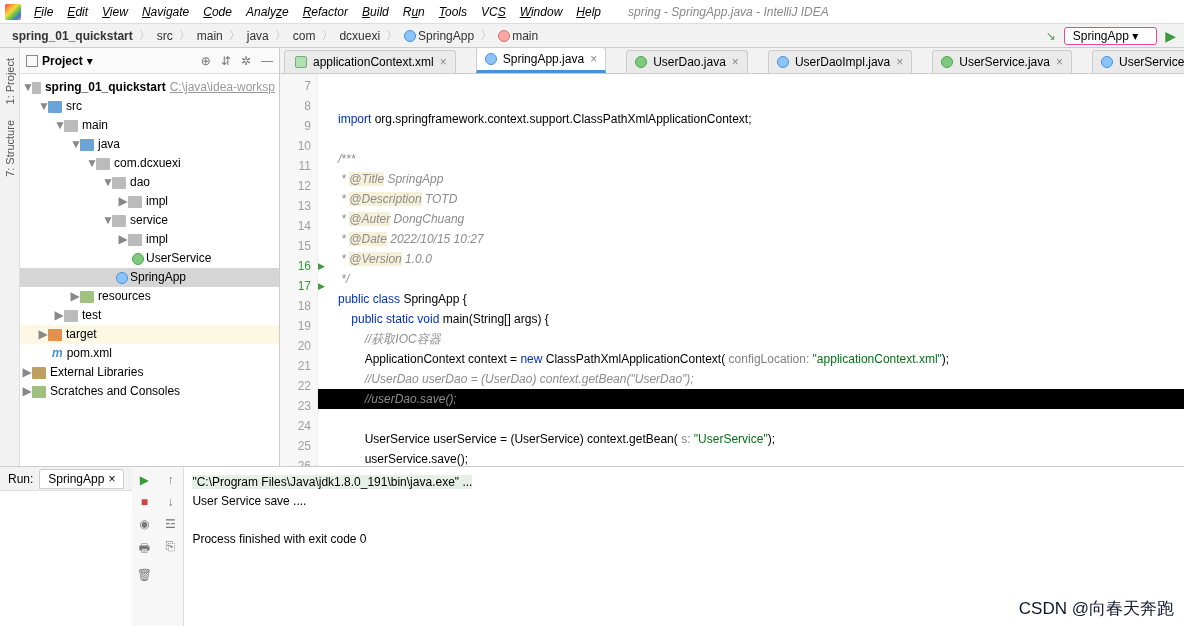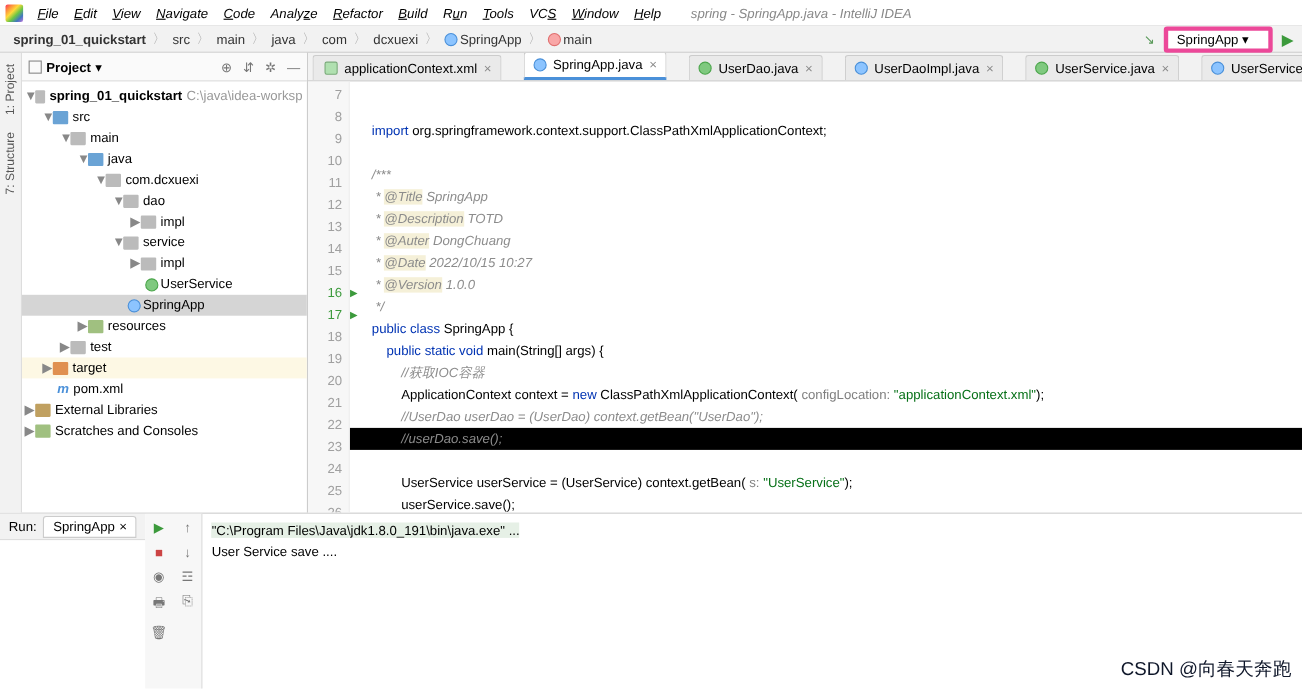--- a/index.html
+++ b/index.html
@@ -13,40 +13,40 @@
 .crumbs { display: flex; align-items: center; gap: 2px; }
 .crumb { padding: 1px 4px; color: #333; }
 .crumb-sep { color: #aaa; }
 .crumb.bold { font-weight: bold; }
 .ci { width: 12px; height: 12px; border-radius: 50%; display: inline-block; vertical-align: middle; margin-right: 2px; }
 .ci.c { background: #8cc4ff; border:1px solid #4a90d9; }
 .ci.m { background: #f9a7a7; border:1px solid #e07070; }
 .ci.i { background: #7fc97f; border:1px solid #4ca64c; }
 .ci.x { background: #b0e0b0; border:1px solid #7aaa7a; border-radius:2px; }
 .nav-right { display:flex; align-items:center; gap:8px; }
-.runcfg { border:4px solid #ec4899; background:#fff; padding:1px 18px 1px 8px; border-radius:3px; }
+.runcfg { border:1px solid #ec4899; background:#fff; padding:1px 18px 1px 8px; border-radius:3px; }
 .playbtn { color:#3c9a3c; font-size:14px; }
 .main { display:flex; height: calc(100% - 24px - 24px - 160px); }
 .leftbars { width:20px; background:#f2f2f2; border-right:1px solid #ddd; display:flex; flex-direction:column; align-items:center; gap:4px; padding-top:4px; }
 .leftbars .vtab { writing-mode: vertical-lr; transform: rotate(180deg); padding:6px 2px; color:#555; cursor:pointer; font-size:11px; }
 .proj { width: 260px; border-right:1px solid #ccc; display:flex; flex-direction:column; }
 .proj-head { height:26px; display:flex; align-items:center; padding:0 6px; border-bottom:1px solid #ddd; background:#fafafa; justify-content:space-between; }
 .proj-head .l { display:flex; align-items:center; gap:4px; }
 .proj-head .r { display:flex; align-items:center; gap:10px; color:#777; }
 .tree { padding: 4px 0; overflow:auto; flex:1; font-size:12px; line-height:19px; }
 .tree .row { display:flex; align-items:center; padding:0 4px; white-space:nowrap; cursor:pointer; }
 .tree .row.sel { background:#d5d5d5; }
 .tree .arrow { width:10px; color:#888; text-align:center; }
 .tree .fold { width:14px; height:12px; background:#c0a060; border-radius:1px; margin-right:4px; }
 .tree .fold.blu { background:#6aa3d5; }
 .tree .fold.grn { background:#a0c080; }
 .tree .fold.gry { background:#bbb; }
 .tree .fold.org { background:#e09050; }
 .tree .name { color:#000; }
-.tree .path { color:#999; margin-left:4px; }
+.tree .path { color:#999; margin-left:4px;text-decoration:underline; }
 .editor-area { flex:1; display:flex; flex-direction:column; overflow:hidden; }
 .tabs { height:26px; display:flex; align-items:flex-end; background:#f2f2f2; border-bottom:1px solid #ccc; padding-left:4px; gap:20px; overflow:hidden; }
 .tab { display:flex; align-items:center; gap:4px; padding:4px 8px; background:#eaeaea; border:1px solid #ccc; border-bottom:none; border-radius:3px 3px 0 0; cursor:pointer; white-space:nowrap; }
 .tab.active { background:#fff; }
 .tab .x { color:#888; margin-left:2px; }
 .editor { flex:1; display:flex; overflow:hidden; font-family:"JetBrains Mono","Consolas",monospace; font-size:13px; }
 .gutter { width:38px; background:#f7f7f7; color:#a0a0a0; text-align:right; padding:2px 6px 0 0; border-right:1px solid #eee; line-height:20px; }
 .gutter .gplay { color:#3c9a3c; position:relative; }
 .gutter .gplay::after { content:"▶"; position:absolute; right:-14px; font-size:9px; color:#3c9a3c; }
 .code { flex:1; padding:15px 0 0 20px; line-height:20px; white-space:pre; overflow:hidden; }
@@ -318,17 +318,18 @@
       <span>◉</span>
       <span>☲</span>
       <span>🖶</span>
       <span>⎘</span>
       <span>🗑</span>
     </div>
     <div class="console">
 <div><span class="cmd">"C:\Program Files\Java\jdk1.8.0_191\bin\java.exe" ...</span></div>
 <div>User Service save ....</div>
 <div>&nbsp;</div>
+<div class="exit">Process finished with exit code 0</div>
     </div>
   </div>
 </div>
 
 <div class="watermark">CSDN @向春天奔跑</div>
 
 </body></html>

